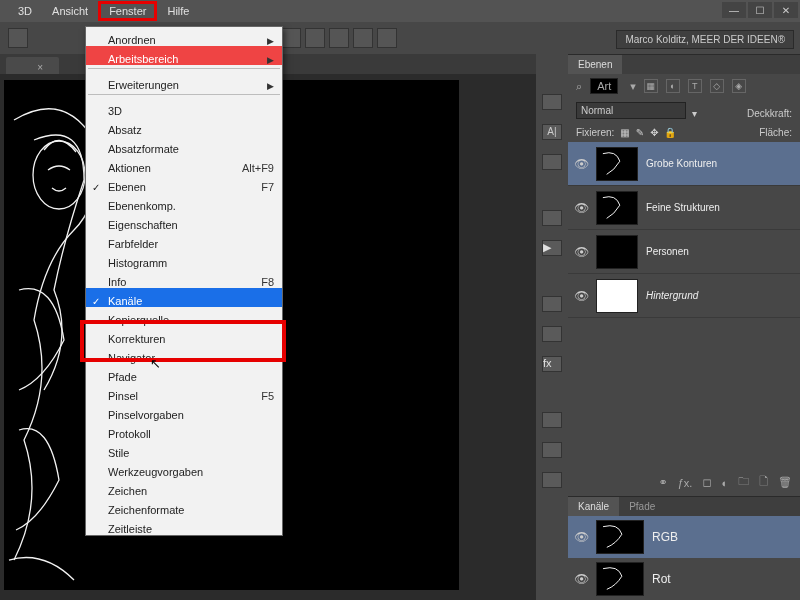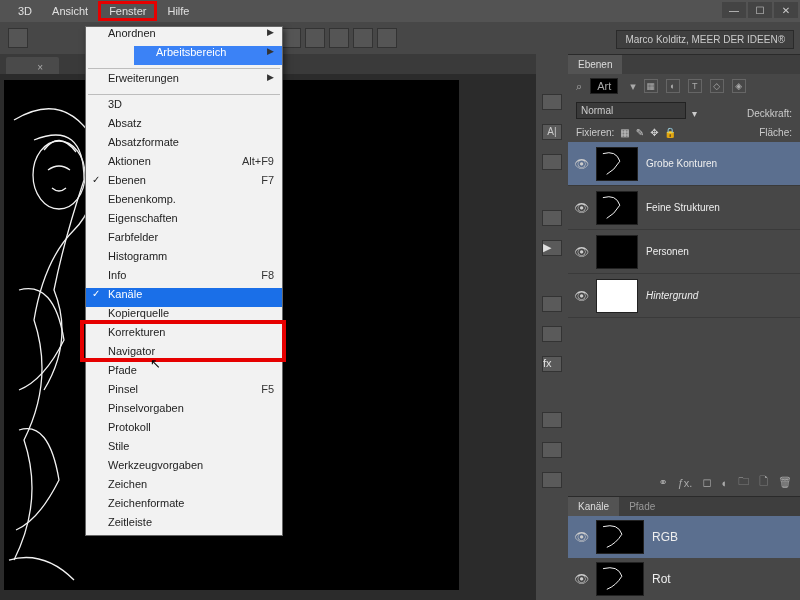--- a/index.html
+++ b/index.html
@@ -6,24 +6,24 @@
 body { background:#3a3a3a; width:800px; height:600px; overflow:hidden; color:#e0e0e0; font-size:11px; position:relative; }
 .menubar { height:22px; background:#535353; display:flex; align-items:center; padding-left:8px; }
 .mb-item { padding:3px 10px; color:#e0e0e0; cursor:pointer; }
 .mb-fenster { border:3px solid #e60000; padding:1px 8px; margin-top:-1px; }
 .toolbar { height:32px; background:#474747; display:flex; align-items:center; padding-left:8px; gap:8px; }
 .toolbar .group { display:flex; gap:4px; align-items:center; }
 .toolbar .ico { width:20px; height:20px; background:#555; border:1px solid #333; }
 .toolbar .label { color:#aaa; font-size:10px; margin-left:8px; }
 .credit { position:absolute; right:6px; top:30px; background:#3f3f3f; border:1px solid #2a2a2a; padding:3px 8px; font-size:10px; color:#ccc; }
 .dropdown { position:absolute; left:85px; top:26px; width:198px; background:#f2f2f2; color:#222; border:1px solid #666; box-shadow:2px 3px 6px rgba(0,0,0,.5); z-index:50; }
-.dd-item { display:flex; align-items:flex-start; height:19px; padding-left:22px; padding-right:8px; position:relative; font-size:11px; }
+.dd-item { display:flex; align-items:flex-end; height:19px; padding-left:22px; padding-right:8px; position:relative; font-size:11px; }
 .dd-item .sc { margin-left:auto; color:#333; }
 .dd-item .arrow { margin-left:auto; color:#333; font-size:9px; }
-.dd-item.hover-sub { background:#3b82f6; color:#fff;margin-left:48px; }
+.dd-item.hover-sub { background:#ef4444; color:#fff; }
 .dd-item.selected { background:#1a6fe8; color:#fff; }
 .dd-sep { height:1px; background:#bdbdbd; margin:3px 2px; }
 .dd-check::before { content:'✓'; position:absolute; left:6px; font-size:10px; }
 .redbox-info { position:absolute; left:80px; top:320px; width:206px; height:42px; border:4px solid #e60000; z-index:60; pointer-events:none; }
 .cursor { position:absolute; left:150px; top:356px; font-size:13px; color:#000; z-index:70; }
 .tabrow { height:26px; background:#3a3a3a; padding-left:6px; display:flex; align-items:center; }
 .filetab { background:#4a4a4a; padding:5px 16px 4px 12px; font-size:10px; color:#ddd; border-radius:2px 2px 0 0; }
 .filetab .xx { margin-left:8px; color:#aaa; }
 .canvas { position:absolute; left:0; top:74px; width:536px; height:526px; background:#2b2b2b; display:flex; align-items:flex-start; justify-content:flex-start; }
 .canvas .img { margin:6px 0 0 4px; width:455px; height:510px; background:#000; position:relative; overflow:hidden; }

